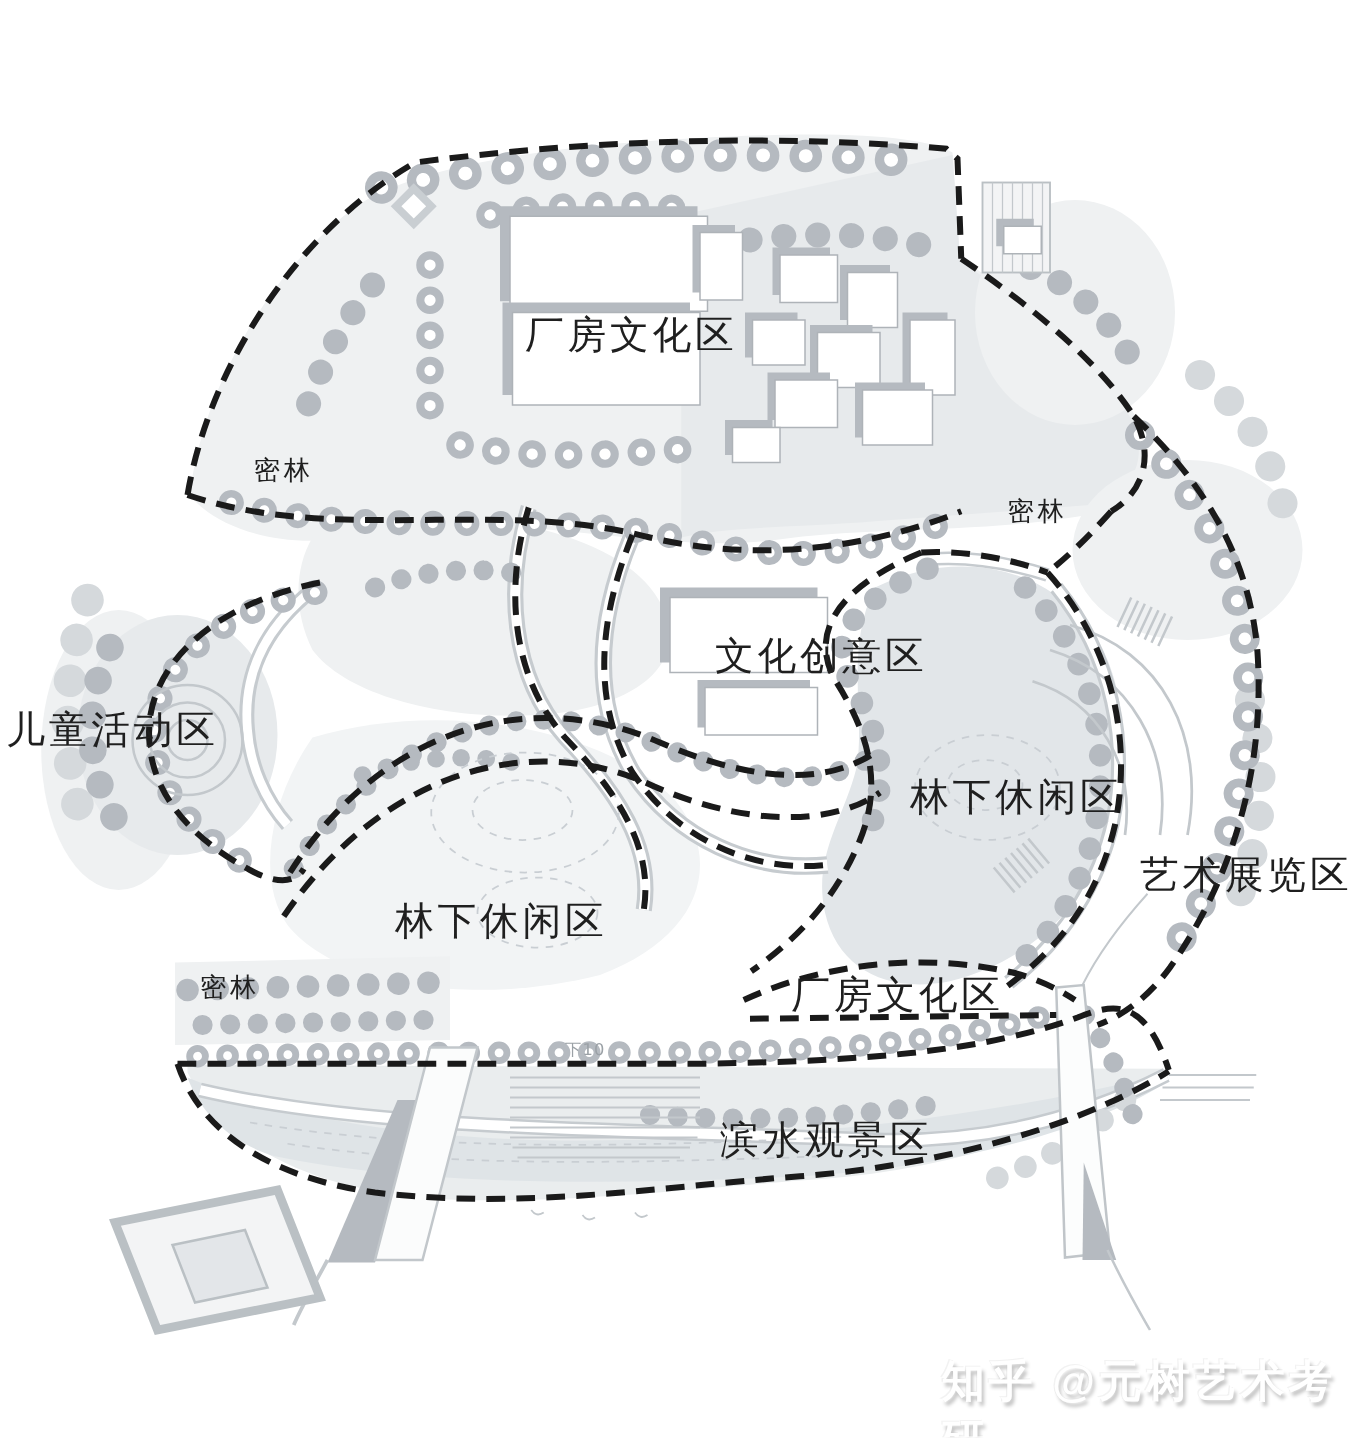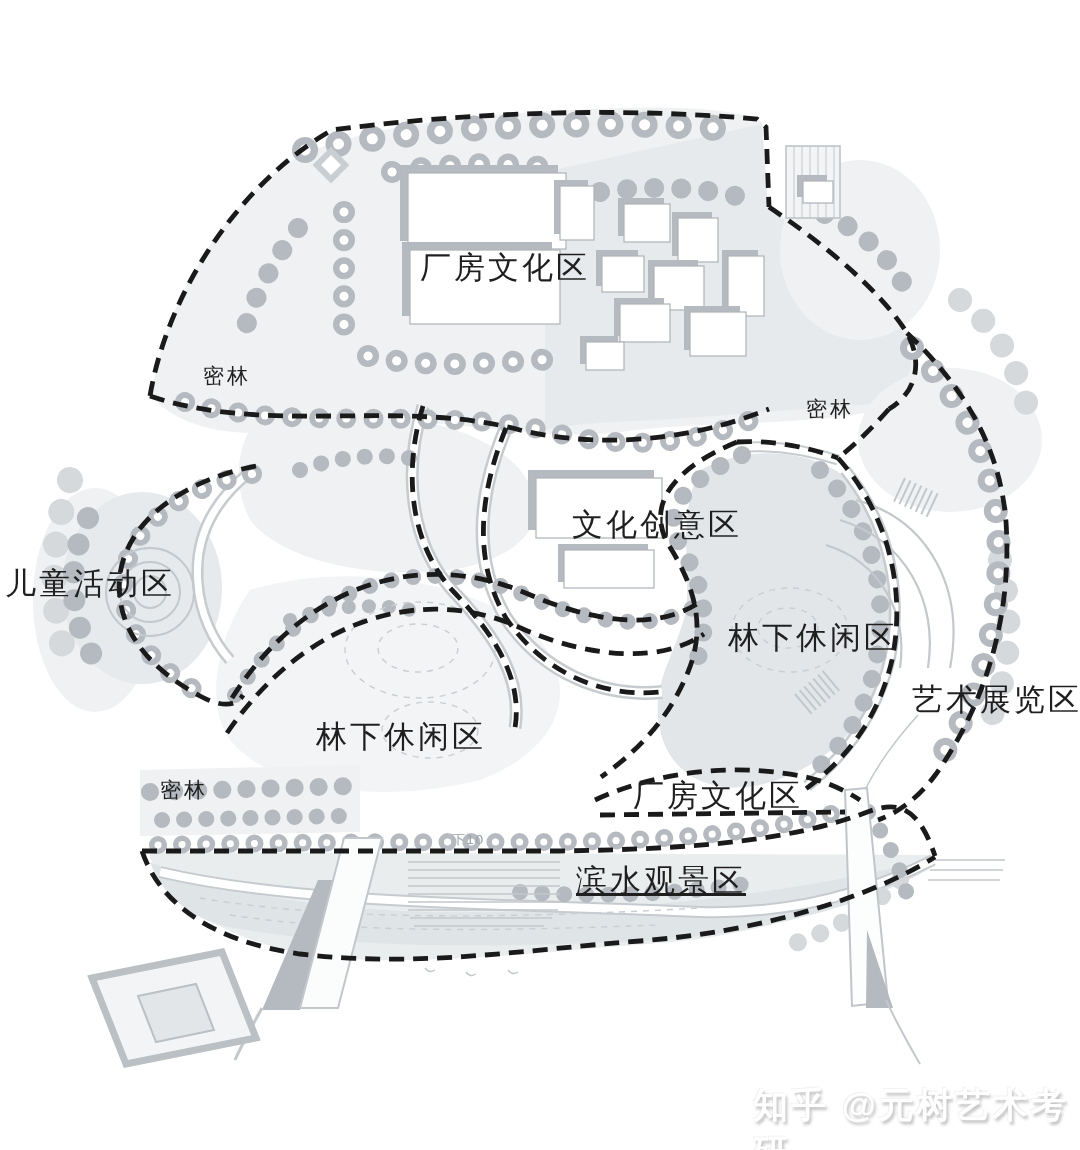--- a/index.html
+++ b/index.html
@@ -237,19 +237,19 @@
   <div class="zone-label zl-31" style="left:420px; top:252px;">厂房文化区</div>
   <div class="zone-label zl-29" style="left:203px; top:366px;">密林</div>
   <div class="zone-label zl-29" style="left:806px; top:399px;">密林</div>
   <div class="zone-label zl-31" style="left:528px; top:509px;margin-left:44px;">文化创意区</div>
   <div class="zone-label zl-31" style="left:5px;   top:568px;">儿童活动区</div>
   <div class="zone-label zl-31" style="left:728px; top:622px;">林下休闲区</div>
   <div class="zone-label zl-31" style="left:316px; top:683px;margin-top:38px;">林下休闲区</div>
   <div class="zone-label zl-31" style="left:912px; top:684px;">艺术展览区</div>
   <div class="zone-label zl-31" style="left:633px; top:780px;">厂房文化区</div>
   <div class="zone-label zl-29" style="left:160px; top:780px;">密林</div>
-  <div class="zone-label zl-31" style="left:576px; top:865px;text-decoration:underline;">滨水观景区</div>
+  <div class="zone-label zl-31" style="left:576px; top:896px;">滨水观景区</div>
 
   <div class="annotation-note" style="left:452px; top:831px;">下10</div>
 
   <div class="watermark">知乎 @元树艺术考研</div>
 
 </div>
 
 </body></html>

